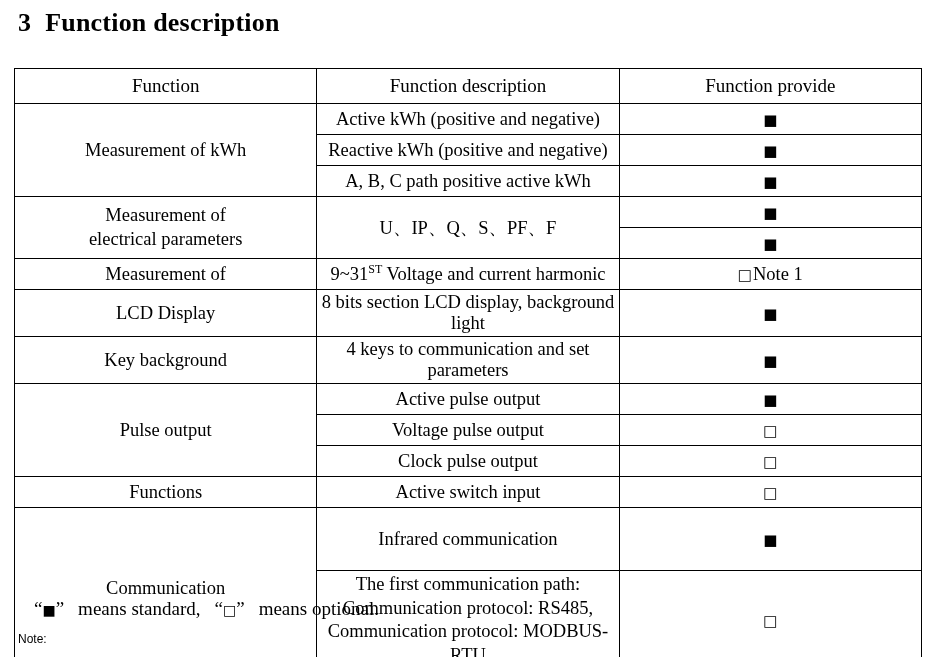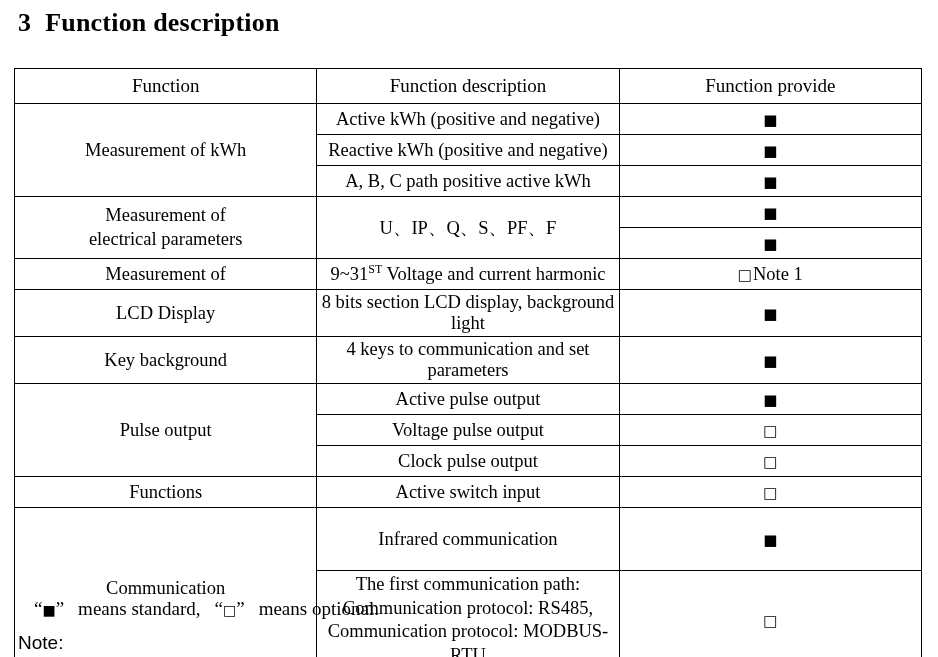--- a/index.html
+++ b/index.html
@@ -87,21 +87,21 @@
   }
   .legend .mk {
     font-family: "DejaVu Sans", sans-serif;
     font-size: 14px;
   }
   .legend .gap { display: inline-block; width: 14px; }
   .note-label {
     position: absolute;
     left: 18px;
     top: 632px;
-    font-size: 19px;
+    font-size: 12px;
     font-family: "Liberation Sans", sans-serif;
   }
 </style>
 </head>
 <body>
 
 <div class="page">
 
   <div class="heading">
     <span class="num">3</span><span>Function description</span>

